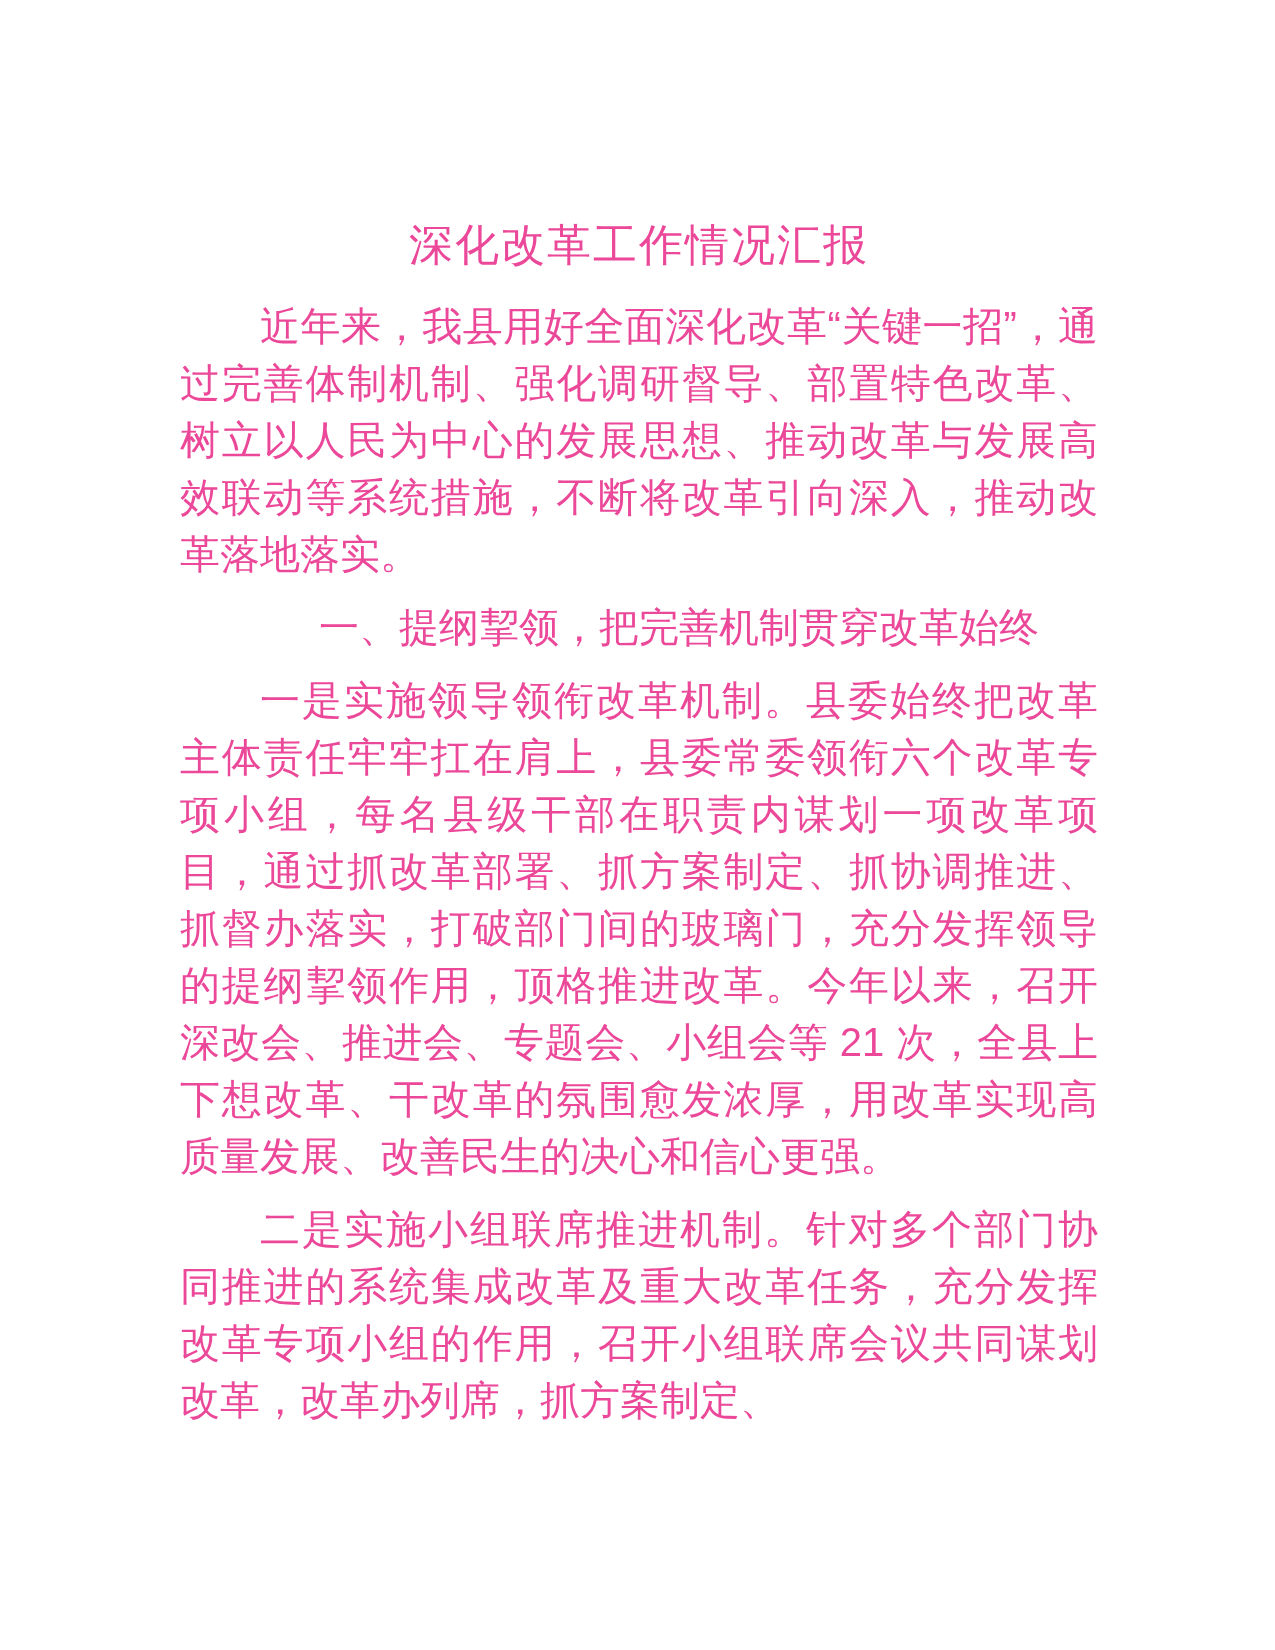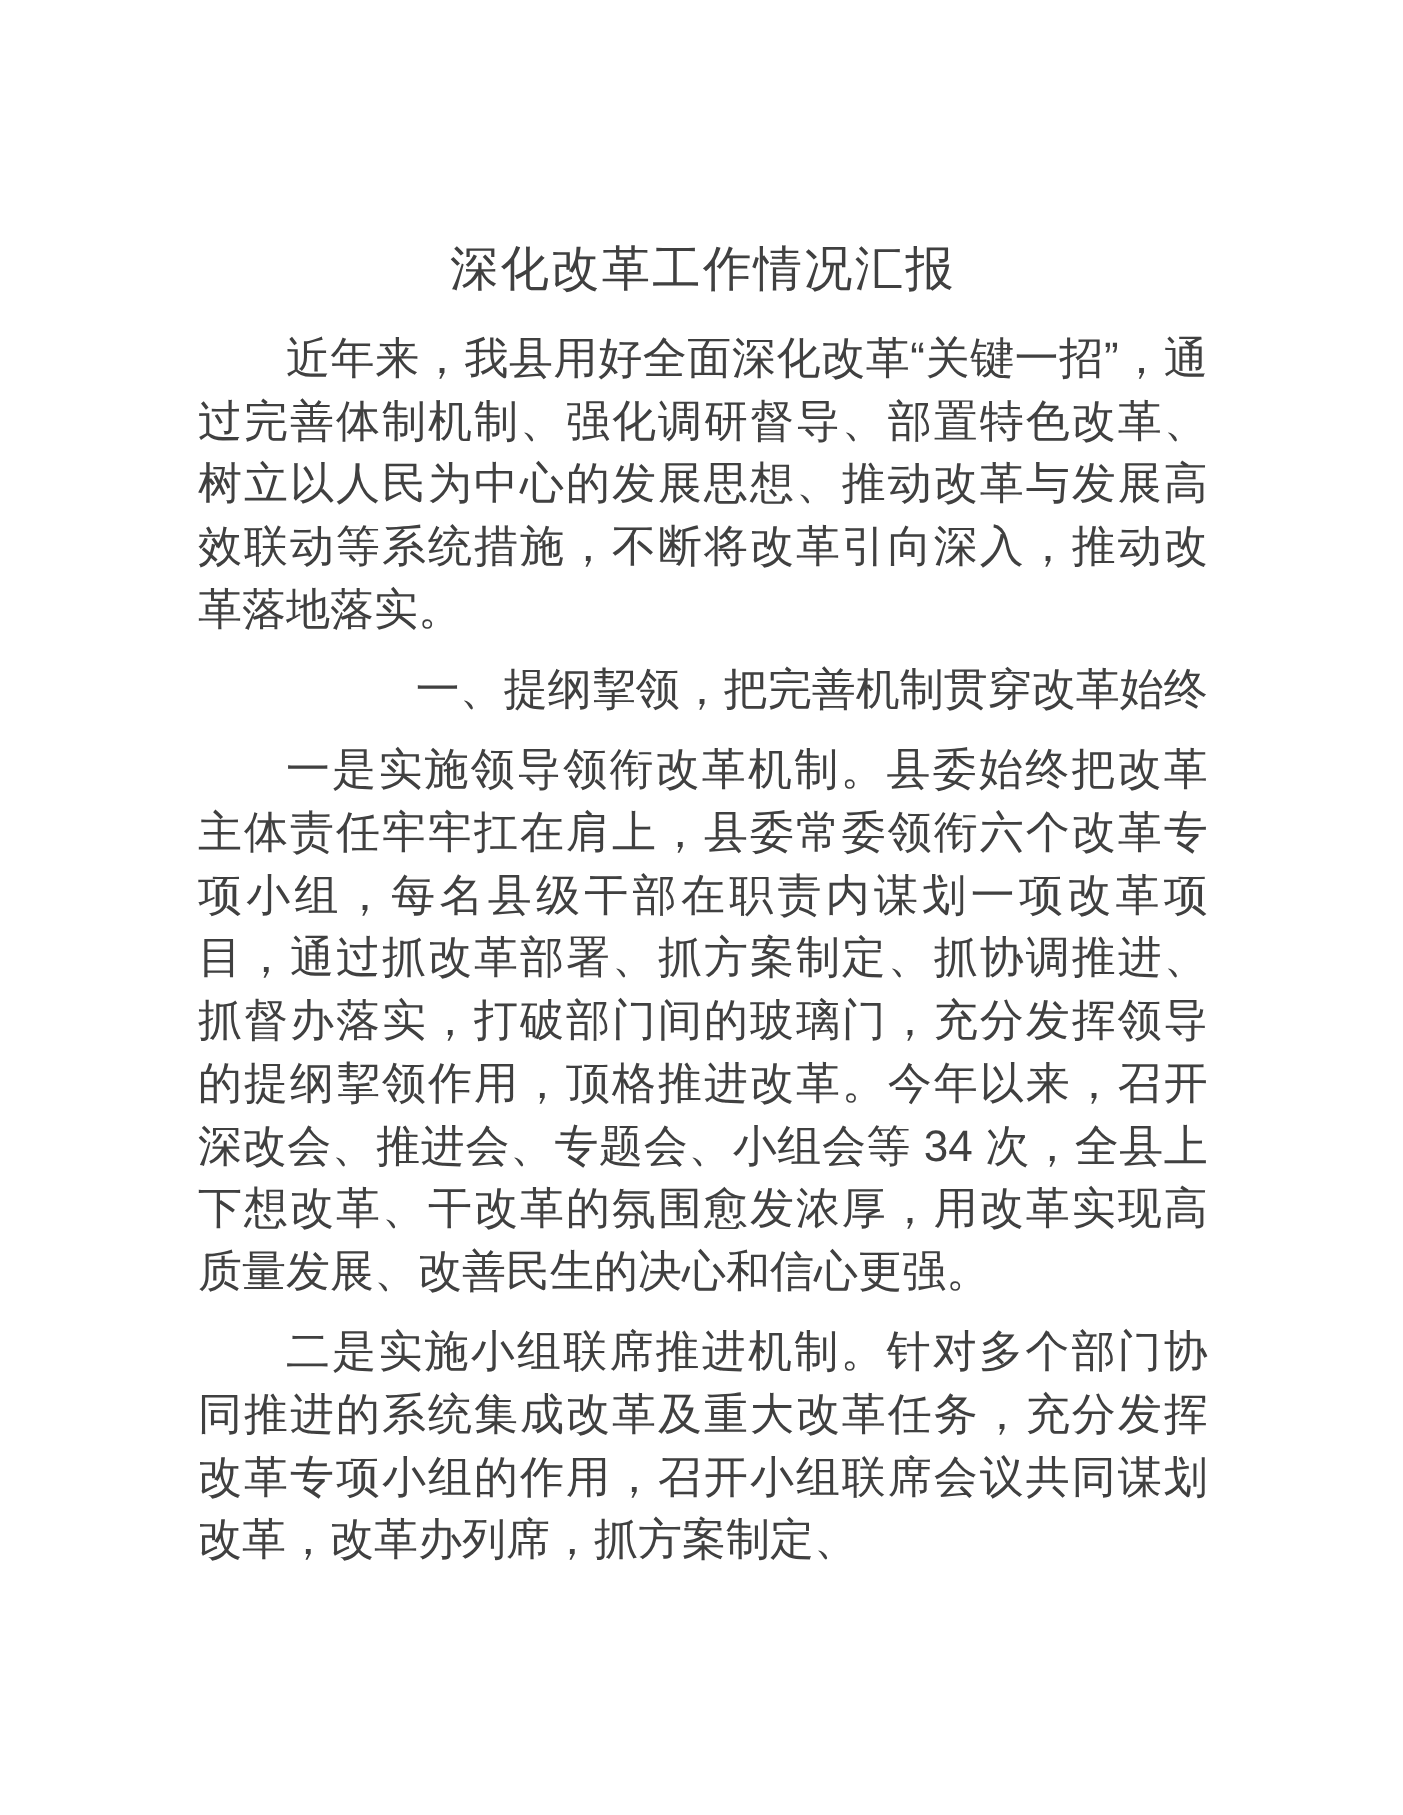--- a/index.html
+++ b/index.html
@@ -7,21 +7,21 @@
     padding: 0;
     background: #ffffff;
   }
   .page {
     position: relative;
     width: 1275px;
     height: 1650px;
     background: #ffffff;
     overflow: hidden;
     font-family: "Liberation Sans", sans-serif;
-    color: #404040;
+    color: #ec4899;
   }
   .content {
     position: absolute;
     left: 180px;
     top: 0;
     width: 918px;
   }
   .doc-title {
     margin: 215px 0 23px 0;
     font-size: 44px;
@@ -35,32 +35,32 @@
     font-size: 40px;
     line-height: 57px;
     font-weight: 400;
     text-indent: 2em;
   }
   .body-para {
     text-align: justify;
     text-justify: inter-character;
   }
   .heading-para {
-    text-align: right;
+    text-align: center;
   }
 </style>
 </head>
 <body>
 
 <div class="page">
   <div class="content">
     <h1 class="doc-title">深化改革工作情况汇报</h1>
 
     <p class="body-para">近年来，我县用好全面深化改革“关键一招”，通过完善体制机制、强化调研督导、部置特色改革、树立以人民为中心的发展思想、推动改革与发展高效联动等系统措施，不断将改革引向深入，推动改革落地落实。</p>
 
     <p class="heading-para">一、提纲挈领，把完善机制贯穿改革始终</p>
 
 
-    <p class="body-para">一是实施领导领衔改革机制。县委始终把改革主体责任牢牢扛在肩上，县委常委领衔六个改革专项小组，每名县级干部在职责内谋划一项改革项目，通过抓改革部署、抓方案制定、抓协调推进、抓督办落实，打破部门间的玻璃门，充分发挥领导的提纲挈领作用，顶格推进改革。今年以来，召开深改会、推进会、专题会、小组会等 34 次，全县上下想改革、干改革的氛围愈发浓厚，用改革实现高质量发展、改善民生的决心和信心更强。</p>
+    <p class="body-para">一是实施领导领衔改革机制。县委始终把改革主体责任牢牢扛在肩上，县委常委领衔六个改革专项小组，每名县级干部在职责内谋划一项改革项目，通过抓改革部署、抓方案制定、抓协调推进、抓督办落实，打破部门间的玻璃门，充分发挥领导的提纲挈领作用，顶格推进改革。今年以来，召开深改会、推进会、专题会、小组会等 21 次，全县上下想改革、干改革的氛围愈发浓厚，用改革实现高质量发展、改善民生的决心和信心更强。</p>
 
     <p class="body-para">二是实施小组联席推进机制。针对多个部门协同推进的系统集成改革及重大改革任务，充分发挥改革专项小组的作用，召开小组联席会议共同谋划改革，改革办列席，抓方案制定、</p>
   </div>
 </div>
 
 </body></html>

